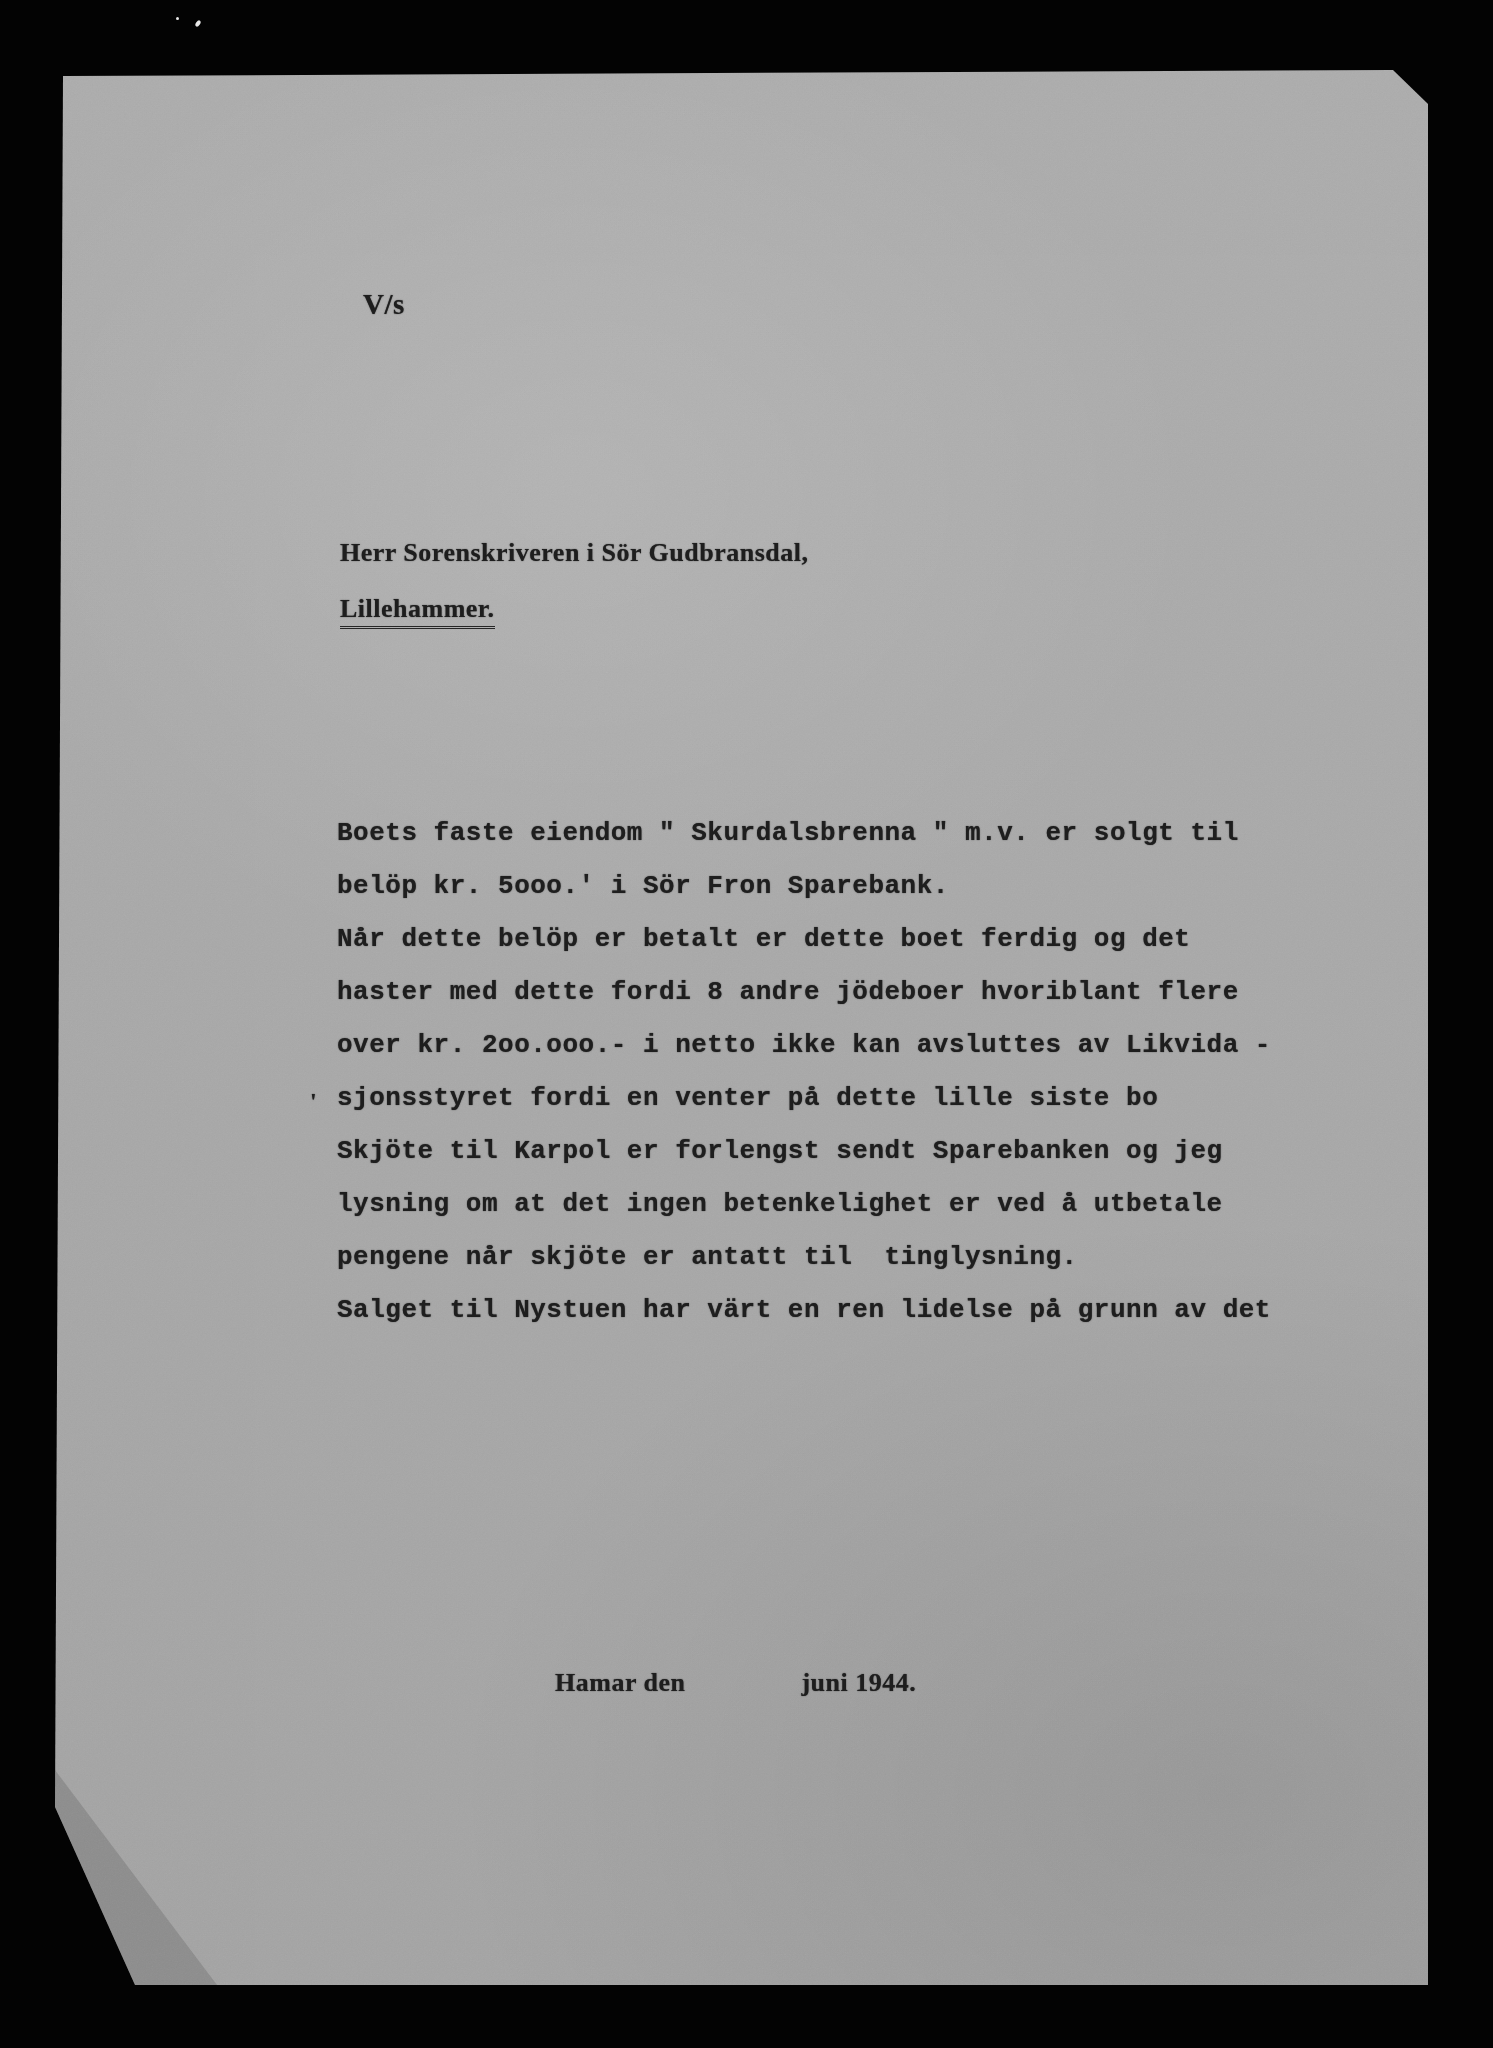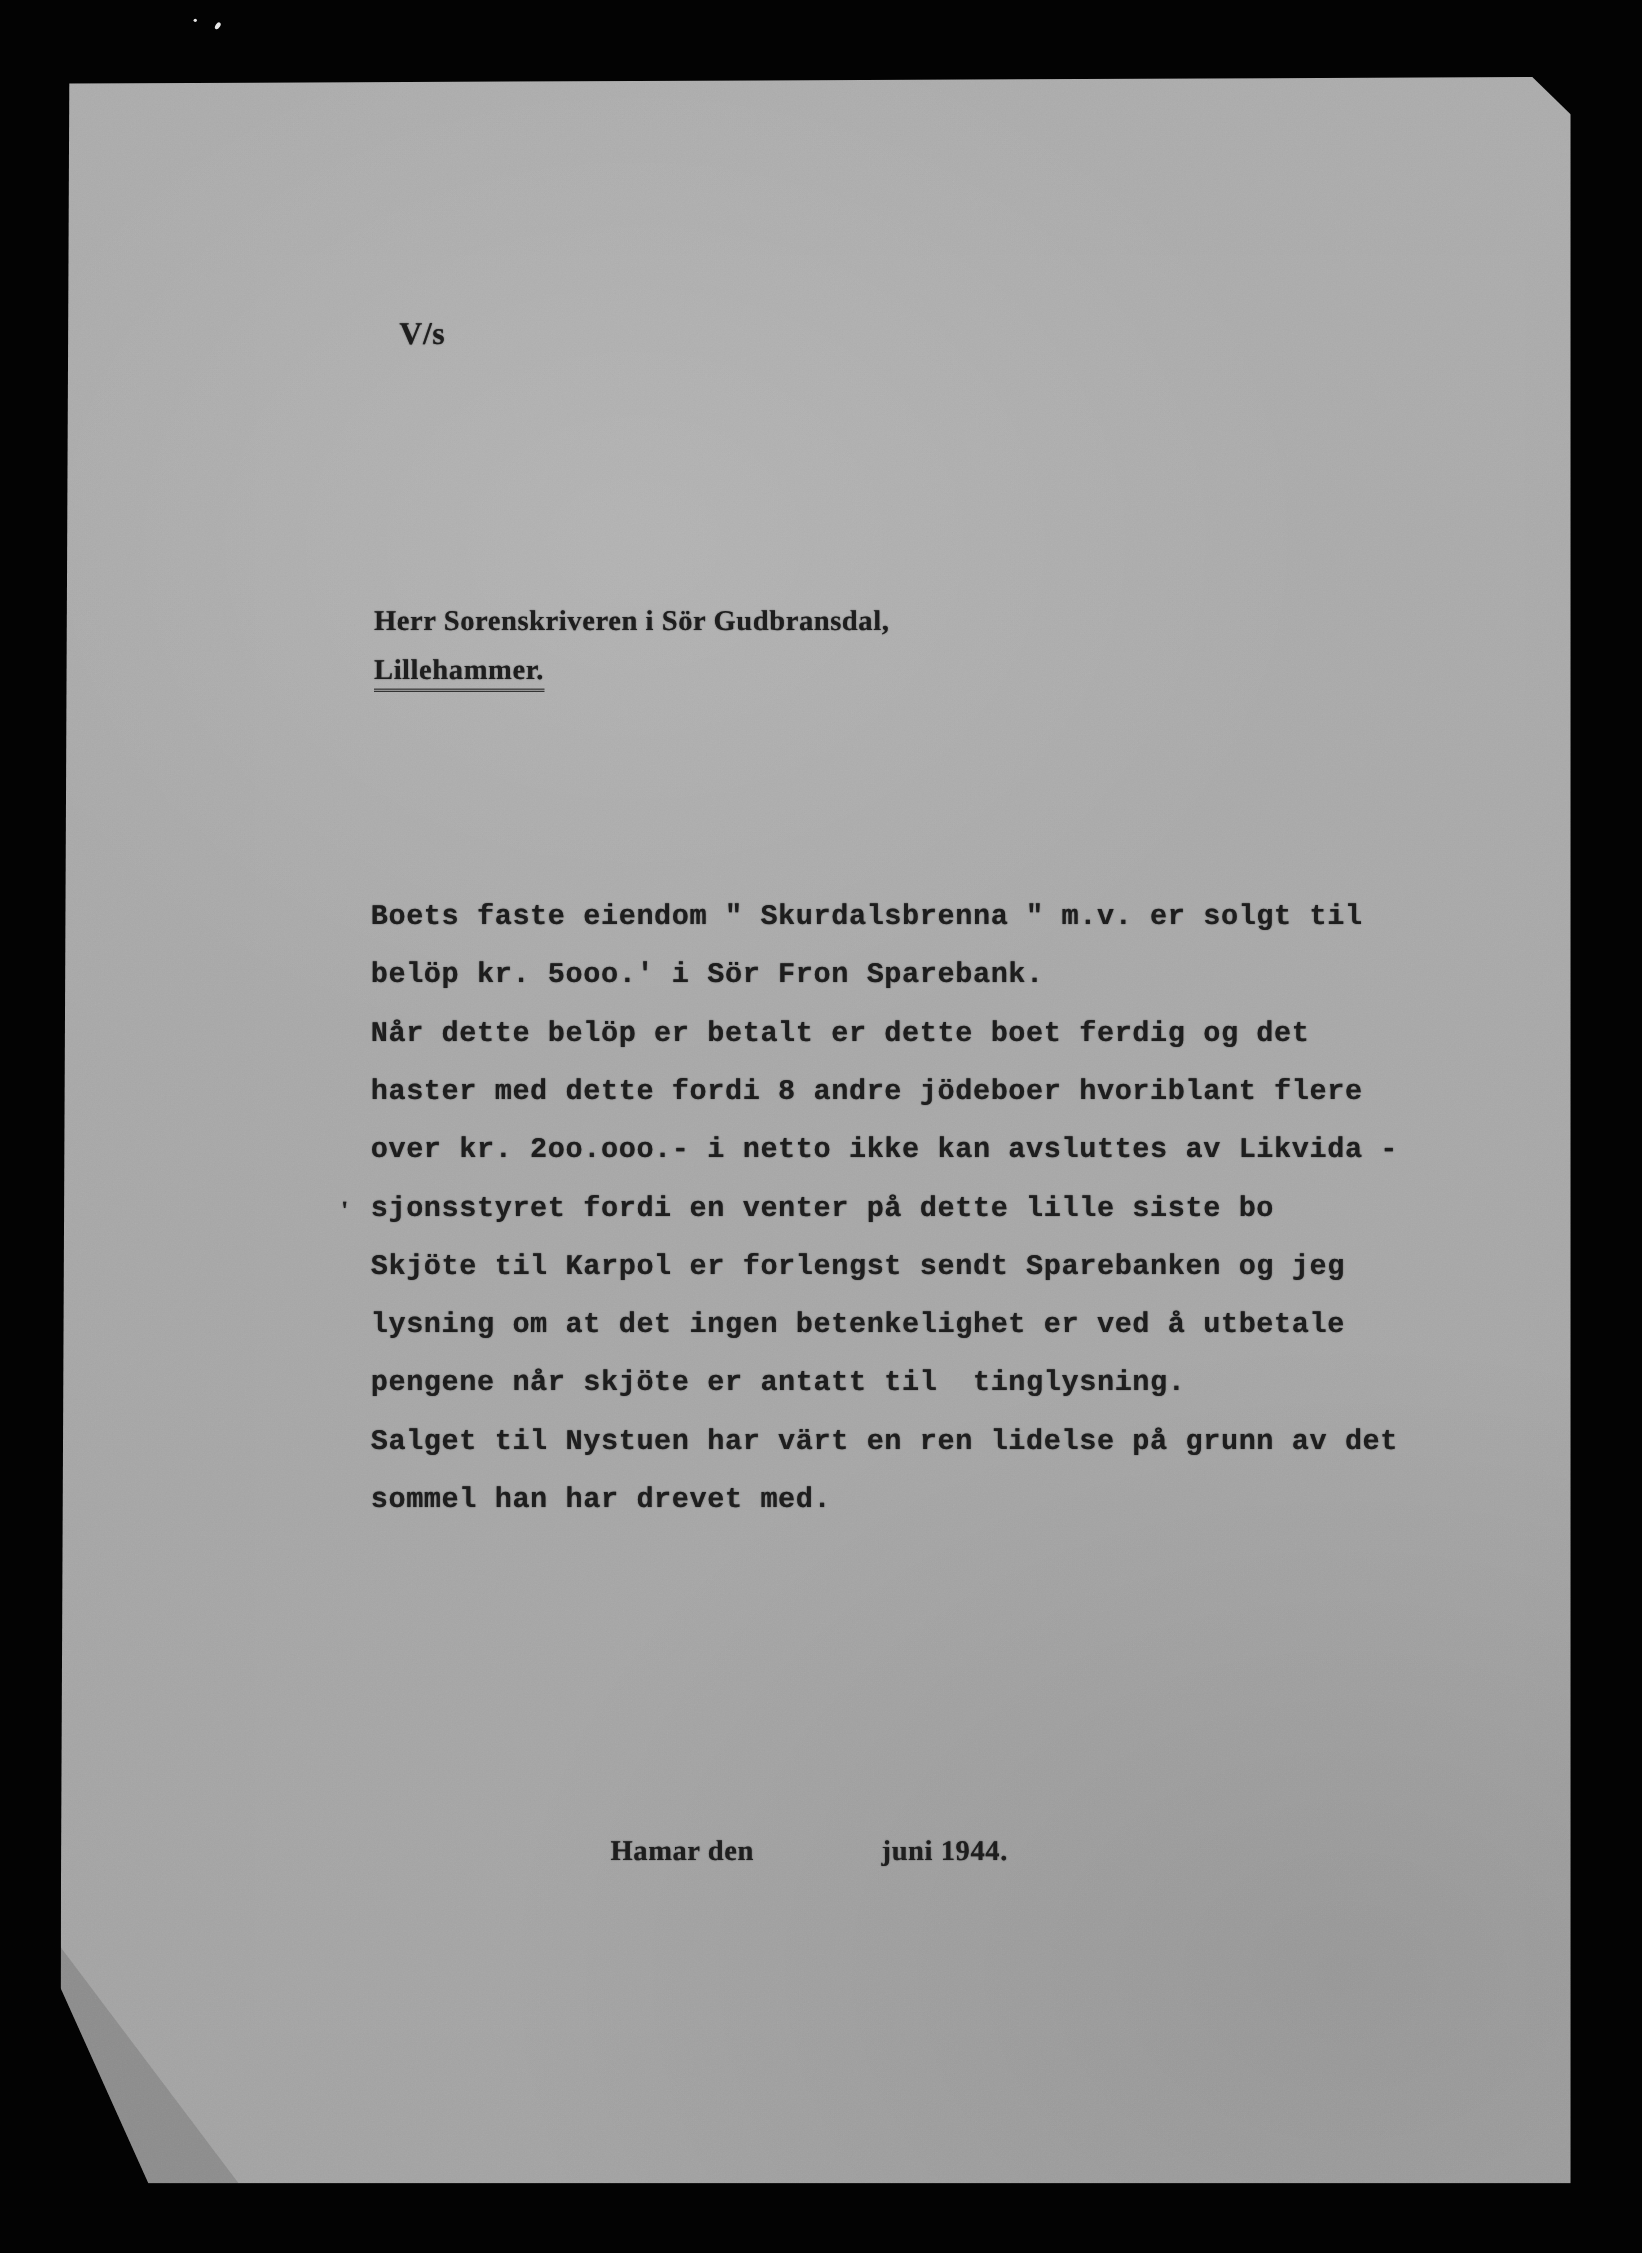--- a/index.html
+++ b/index.html
@@ -57,21 +57,21 @@
     white-space: pre;
     filter: blur(0.45px);
     text-shadow: 0 0 1.2px rgba(20,20,20,0.75);
     font-family: Liberation Serif, serif;
   }
   .corner-mark {
     left: 308px;
     top: 218px;
     font-size: 29px;
   }
-  .addr-1 { left: 285px; top: 480px; }
+  .addr-1 { left: 285px; top: 468px; }
   .addr-2 { left: 285px; top: 524px; }
   .underlined {
     border-bottom: 3px double #262626;
     padding-bottom: 3px;
   }
   .subject {
     left: 282px;
     top: 634px;
   }
   .subject .underlined {
@@ -145,19 +145,18 @@
       <div class="body-line">Boets faste eiendom " Skurdalsbrenna " m.v. er solgt til</div>
       <div class="body-line">belöp kr. 5ooo.' i Sör Fron Sparebank.</div>
       <div class="body-line">Når dette belöp er betalt er dette boet ferdig og det</div>
       <div class="body-line">haster med dette fordi 8 andre jödeboer hvoriblant flere</div>
       <div class="body-line">over kr. 2oo.ooo.- i netto ikke kan avsluttes av Likvida -</div>
       <div class="body-line">sjonsstyret fordi en venter på dette lille siste bo</div>
       <div class="body-line">Skjöte til Karpol er forlengst sendt Sparebanken og jeg</div>
       <div class="body-line">lysning om at det ingen betenkelighet er ved å utbetale</div>
       <div class="body-line">pengene når skjöte er antatt til  tinglysning.</div>
       <div class="body-line">Salget til Nystuen har värt en ren lidelse på grunn av det</div>
-      <div class="body-line">sommel han har drevet med.</div>
     </div>
 
     <div class="ink dateline"><span>Hamar den</span><span class="date-part">juni 1944.</span></div>
 
   </div>
 </div>
 
 </body></html>

